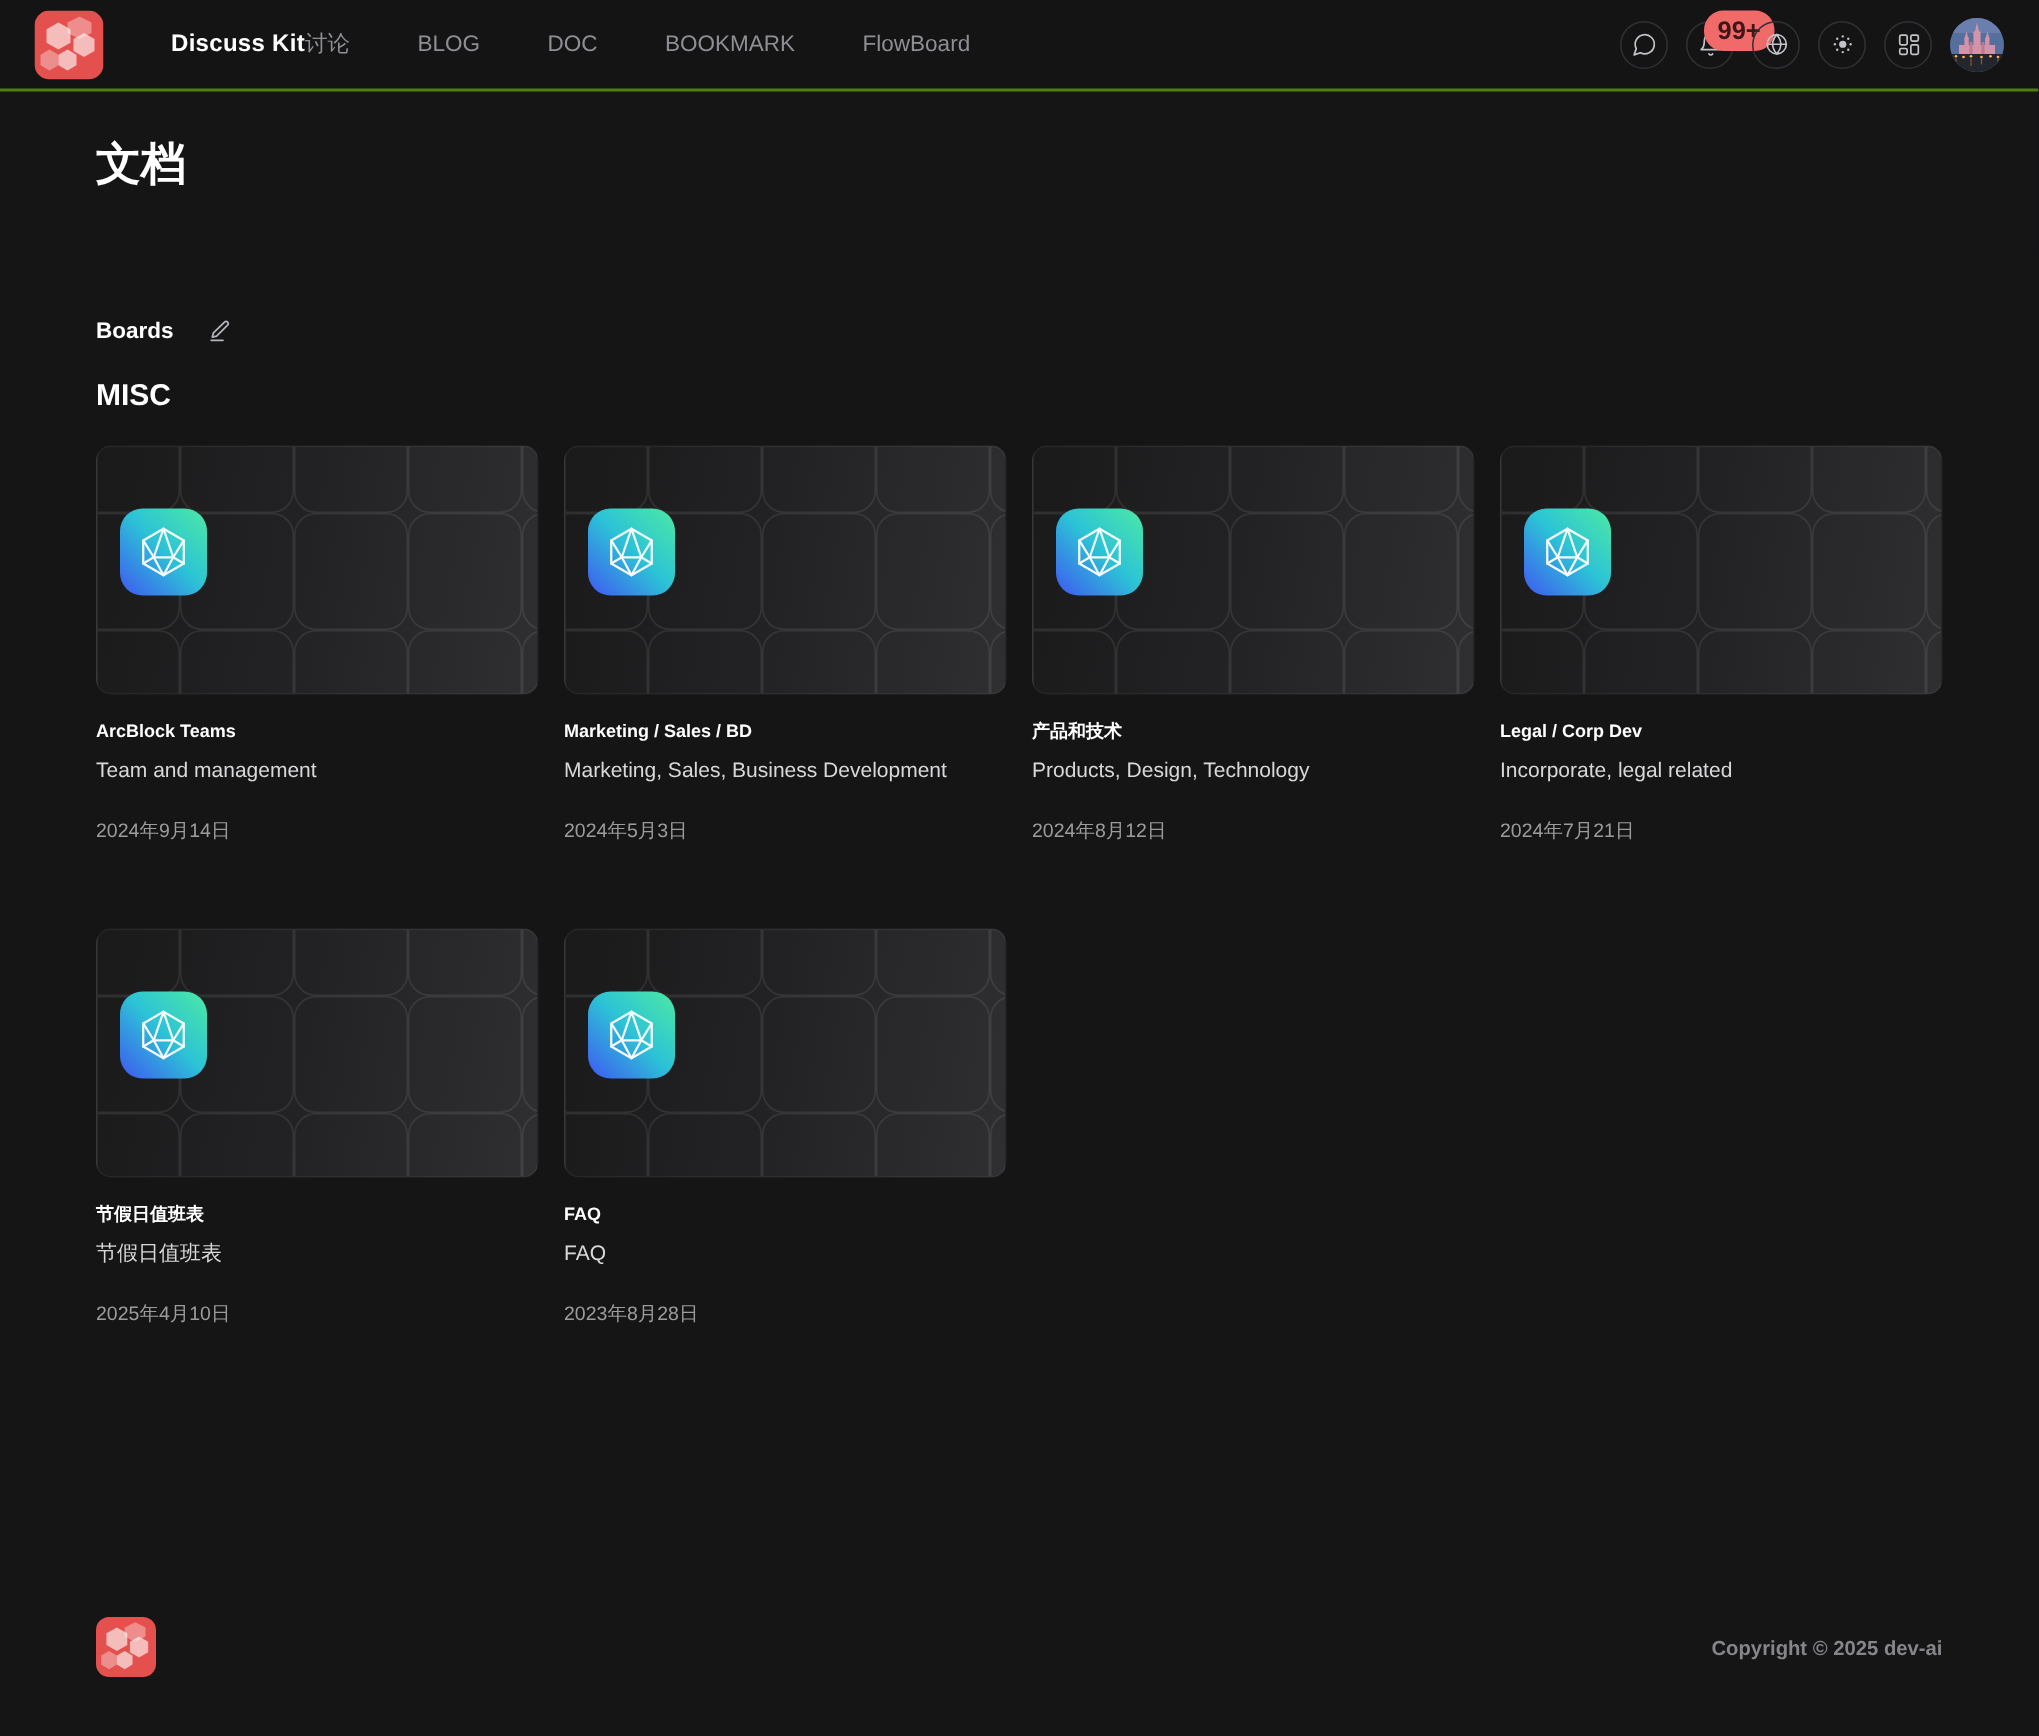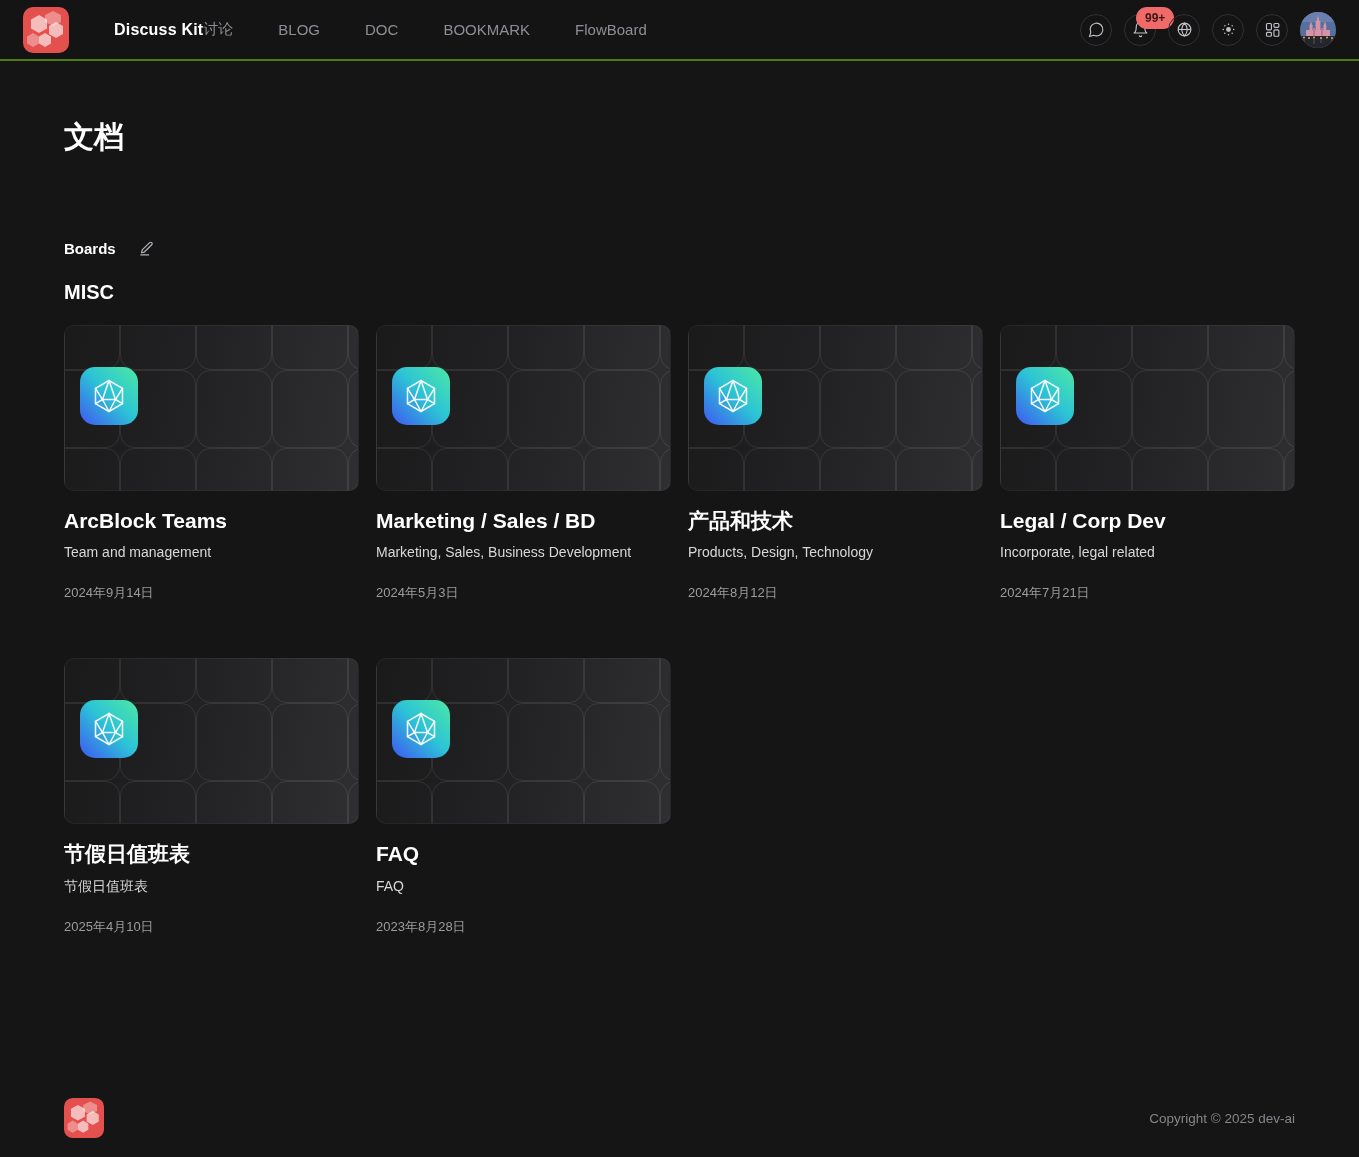--- a/index.html
+++ b/index.html
@@ -29,32 +29,32 @@
   .icon-btn {
     width:32px; height:32px; border-radius:50%;
     border:1px solid #303036; background:transparent;
     display:flex; align-items:center; justify-content:center;
     color:#c2c2c8; position:relative; cursor:pointer; padding:0;
   }
   .icon-btn svg { width:17px; height:17px; }
   .badge {
     position:absolute; top:-8px; left:11px;
     background:#f16a6a; color:rgba(30,8,8,.85);
-    font-size:12px; font-weight:700; line-height:1;
+    font-size:17px; font-weight:700; line-height:1;
     padding:5px 9px; border-radius:13px; white-space:nowrap;
   }
   .avatar {
     width:36px; height:36px; border-radius:50%; overflow:hidden;
     flex:0 0 36px; cursor:pointer; border:none; padding:0; background:#2c2f36;
   }
   .avatar svg { width:36px; height:36px; display:block; }
 
   
   main { flex:1 1 auto; padding:0 64px; }
-  .page-title { margin:56px 0 0; font-size:30px; font-weight:700; color:#fff; }
+  .page-title { margin:28px 0 0; font-size:30px; font-weight:700; color:#fff; }
   .boards-row { margin-top:82px; display:flex; align-items:center; gap:22px; }
   .boards-label { font-size:15px; font-weight:700; color:#fff; }
   .edit-btn { background:none; border:none; padding:0; color:#b4b4ba; cursor:pointer; display:flex; }
   .edit-btn svg { width:17px; height:17px; }
   .section-title { margin:24px 0 0; font-size:20px; font-weight:700; color:#fff; }
 
   .cards-grid {
     margin-top:21px;
     display:grid; grid-template-columns:repeat(4,1fr);
     column-gap:17px; row-gap:56px;
@@ -65,29 +65,30 @@
     background:linear-gradient(100deg,#1a1a1b 0%,#222224 45%,#2f2f31 100%);
     border:1px solid rgba(255,255,255,.05);
   }
   .tile .grid-overlay { position:absolute; inset:0; width:100%; height:100%; }
   .cube-badge {
     position:absolute; left:15px; top:41px; width:58px; height:58px; border-radius:15px;
     background:linear-gradient(to top right,#3e58f2 0%,#2cc3d6 52%,#4ce9a4 100%);
     display:flex; align-items:center; justify-content:center;
   }
   .cube-badge svg { width:40px; height:40px; }
-  .card-title { margin:17px 0 0; font-size:21px; font-weight:700; color:#fff; line-height:1.25; }
+  .card-title { margin:17px 0 0; font-size:12px; font-weight:700; color:#fff; line-height:1.25; }
   .card-desc { margin:9px 0 0; font-size:14px; color:#d8d8da; line-height:1.3; }
   .card-date { display:block; margin-top:23px; font-size:13px; color:#9c9c9f; }
 
   
   footer {
     flex:0 0 auto;
     display:flex; align-items:center; justify-content:space-between;
-    padding:0 64px 19px;
+    padding:0 64px 39px;
+    font-weight:bold;
   }
   .footer-logo { width:40px; height:40px; display:block; }
   .copyright { font-size:13.5px; color:#85858a; }
 </style>
 </head>
 <body>
 
 <svg width="0" height="0" style="position:absolute" aria-hidden="true">
   <defs>
     <pattern id="tileGrid" width="76" height="78" patternUnits="userSpaceOnUse" patternTransform="translate(55,44)">

